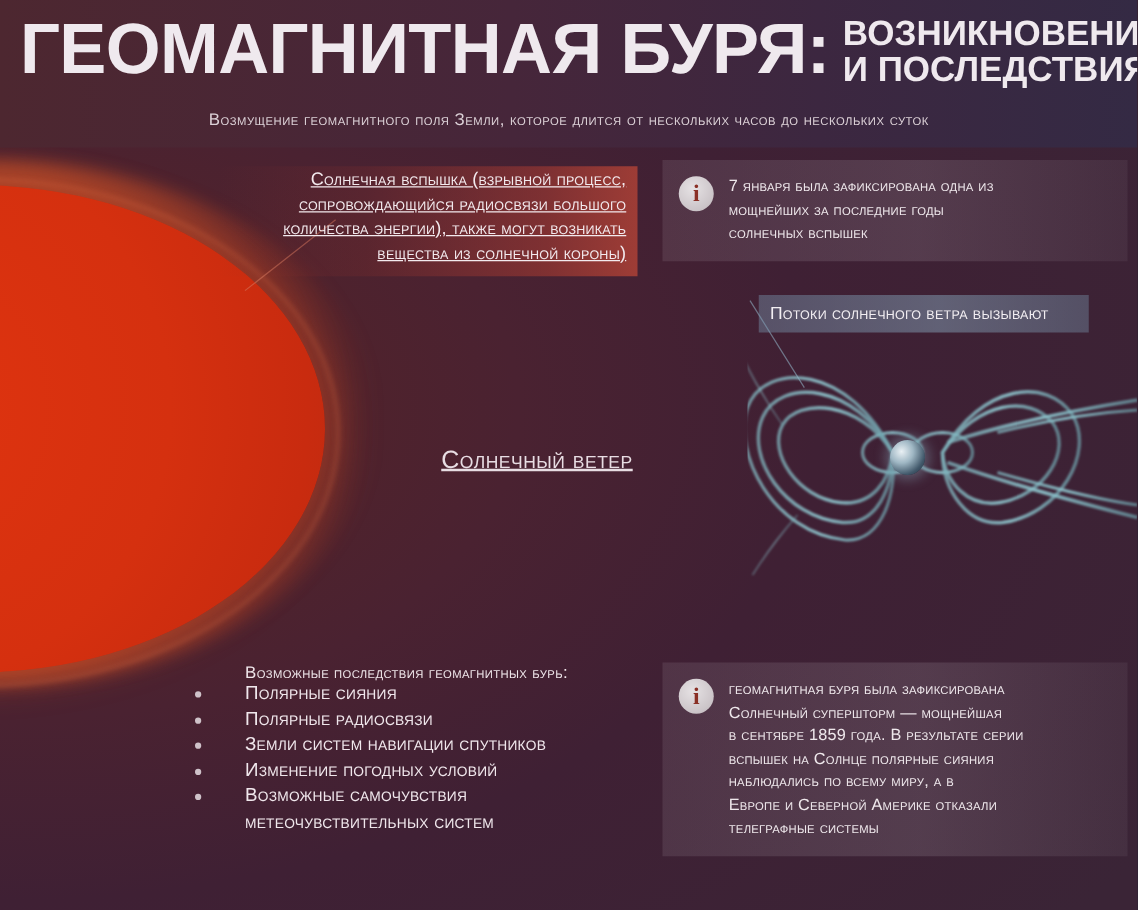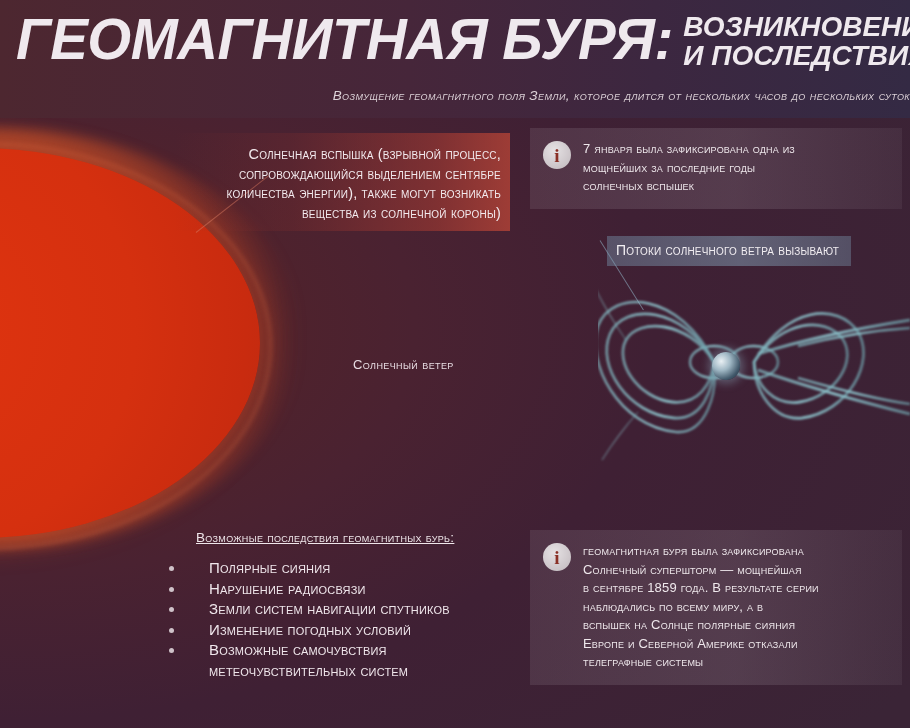--- a/index.html
+++ b/index.html
@@ -14,21 +14,20 @@
       linear-gradient(180deg,#4d2430 0%, #442233 30%, #3e2136 60%, #39263b 100%);
     color:#efe6ea;
     user-select:none;
   }
 
   
   .header{
     position:absolute;left:0;top:0;width:910px;height:118px;
     background:linear-gradient(90deg,#4d2730 0%, #46263a 45%, #3c2740 72%, #342a44 100%);
     overflow:hidden;
-    font-style:italic;
   }
   .title-row{
     position:absolute;left:16px;top:8px;right:10px;
     display:flex;align-items:flex-start;
   }
   .title-main{
     font-size:57px;line-height:62px;
     font-weight:700;
     letter-spacing:-0.5px;
     color:#efe9ee;
@@ -41,21 +40,21 @@
     margin-left:4px;margin-top:4px;
     font-size:28px;line-height:29px;
     font-weight:700;
     color:#efe9ee;
     text-align:left;
     white-space:nowrap;
   }
   .title-sub div{display:block;}
   .subtitle{
     position:absolute;left:0;right:0;top:88px;
-    text-align:right;
+    text-align:center;
     font-size:13.5px;letter-spacing:0.4px;
     color:#ddd2d8;
     font-variant:small-caps;
     font-weight:400;
     white-space:nowrap;
   }
 
   
   .sun-glow{
     position:absolute;left:-318px;top:128px;
@@ -78,39 +77,40 @@
     filter:blur(2px);
   }
 
   
   .connector{position:absolute;background:rgba(214,120,95,0.55);transform-origin:left center;height:1px;}
   .connector.blue{background:rgba(150,185,205,0.55);}
 
   
   .flare-box{
     position:absolute;left:175px;top:133px;width:335px;
-    padding:12px 9px 8px 9px;
+    padding:2px 9px 8px 9px;
     box-sizing:border-box;
     text-align:right;
     background:linear-gradient(90deg, rgba(120,40,40,0.0) 0%, rgba(140,48,44,0.22) 35%, rgba(178,62,50,0.52) 78%, rgba(196,72,55,0.70) 100%);
     font-size:14.5px;line-height:19.5px;
     letter-spacing:0.2px;
     font-variant:small-caps;
     color:#f3eaee;
+    text-decoration:underline;
   }
   .flare-box .ln{display:block;white-space:nowrap;}
 
   .solar-wind-label{
     position:absolute;left:353px;top:357px;
-    font-size:13px;letter-spacing:0.4px;
-    font-variant:small-caps;color:#e8dde3;
+    font-size:20px;letter-spacing:0.4px;
+    font-variant:small-caps;color:#e8dde3;text-decoration:underline;
   }
 
   .wind-box{
-    position:absolute;left:607px;top:236px;width:244px;
+    position:absolute;left:607px;top:236px;width:264px;
     padding:5px 8px 6px 9px;box-sizing:border-box;
     background:linear-gradient(90deg, rgba(120,150,175,0.42) 0%, rgba(132,160,182,0.50) 55%, rgba(120,148,172,0.40) 100%);
     font-size:14px;line-height:19px;letter-spacing:0.2px;
     font-variant:small-caps;color:#f2eef2;
     text-align:left;
   }
   .wind-box .ln{display:block;white-space:nowrap;}
 
   
   .info-card{
@@ -132,23 +132,23 @@
   .info-text{
     font-size:13px;line-height:18.5px;letter-spacing:0.2px;
     font-variant:small-caps;color:#efe8ec;
   }
   .info-text .ln{display:block;white-space:nowrap;}
 
   
   .cons{position:absolute;left:196px;top:530px;width:330px;}
   .cons-title{
     font-size:13.5px;letter-spacing:0.3px;font-variant:small-caps;
-    color:#efe6ea;white-space:nowrap;text-decoration:underline;
-  }
-  .cons-list{list-style:none;margin:13px;padding:0;}
+    color:#efe6ea;white-space:nowrap;
+  }
+  .cons-list{list-style:none;margin:0;padding:0;}
   .cons-item{
     position:relative;
     font-size:15px;line-height:20.5px;letter-spacing:0.2px;
     font-variant:small-caps;color:#f0e7ec;
     padding-left:0;
   }
   .cons-item .bullet{
     position:absolute;left:-40px;top:8px;
     width:5px;height:5px;border-radius:50%;
     background:#cfc2c9;
@@ -215,21 +215,21 @@
       <div class="title-sub">
         <div>ВОЗНИКНОВЕНИЕ</div>
         <div>И ПОСЛЕДСТВИЯ</div>
       </div>
     </div>
     <div class="subtitle">Возмущение геомагнитного поля Земли, которое длится от нескольких часов до нескольких суток</div>
   </div>
 
   <div class="flare-box">
     <span class="ln">Солнечная вспышка (взрывной процесс,</span>
-    <span class="ln">сопровождающийся выделением сентябре</span>
+    <span class="ln">сопровождающийся радиосвязи большого</span>
     <span class="ln">количества энергии), также могут возникать</span>
     <span class="ln">вещества из солнечной короны)</span>
   </div>
 
   <div class="solar-wind-label">Солнечный ветер</div>
 
   <div class="wind-box">
     <span class="ln">Потоки солнечного ветра вызывают</span>
   </div>
 
@@ -241,37 +241,37 @@
       <span class="ln">солнечных вспышек</span>
     </div>
   </div>
 
   <div class="info-card bottom">
     <div class="info-icon">i</div>
     <div class="info-text">
       <span class="ln">геомагнитная буря была зафиксирована</span>
       <span class="ln">Солнечный супершторм — мощнейшая</span>
       <span class="ln">в сентябре 1859 года. В результате серии</span>
+      <span class="ln">вспышек на Солнце полярные сияния</span>
       <span class="ln">наблюдались по всему миру, а в</span>
-      <span class="ln">вспышек на Солнце полярные сияния</span>
       <span class="ln">Европе и Северной Америке отказали</span>
       <span class="ln">телеграфные системы</span>
     </div>
   </div>
 
   <div class="cons">
     <div class="cons-title">Возможные последствия геомагнитных бурь:</div>
     <ul class="cons-list">
       <li class="cons-item">
         <span class="bullet"></span>
         <span class="ln">Полярные сияния</span>
       </li>
       <li class="cons-item">
         <span class="bullet"></span>
-        <span class="ln">Нарушение радиосвязи</span>
+        <span class="ln">Полярные радиосвязи</span>
       </li>
       <li class="cons-item">
         <span class="bullet"></span>
         <span class="ln">Земли систем навигации спутников</span>
       </li>
       <li class="cons-item">
         <span class="bullet"></span>
         <span class="ln">Изменение погодных условий</span>
       </li>
       <li class="cons-item">

